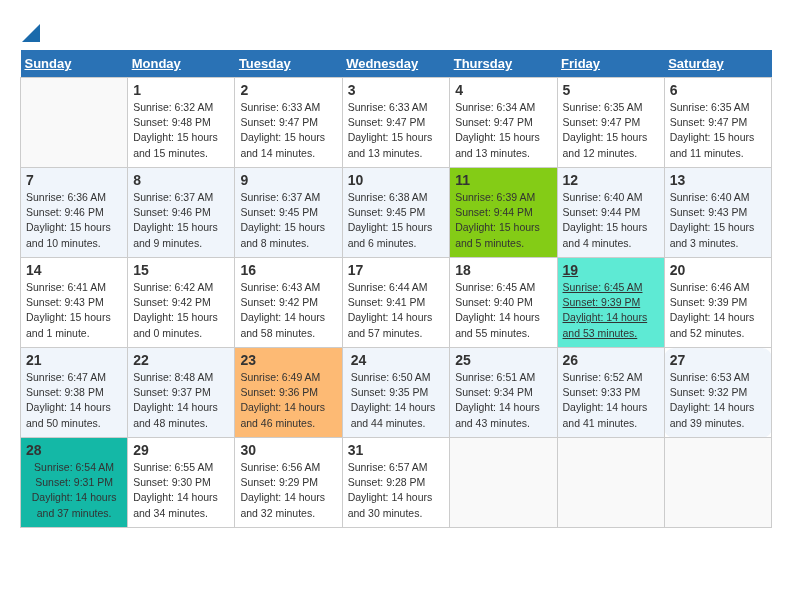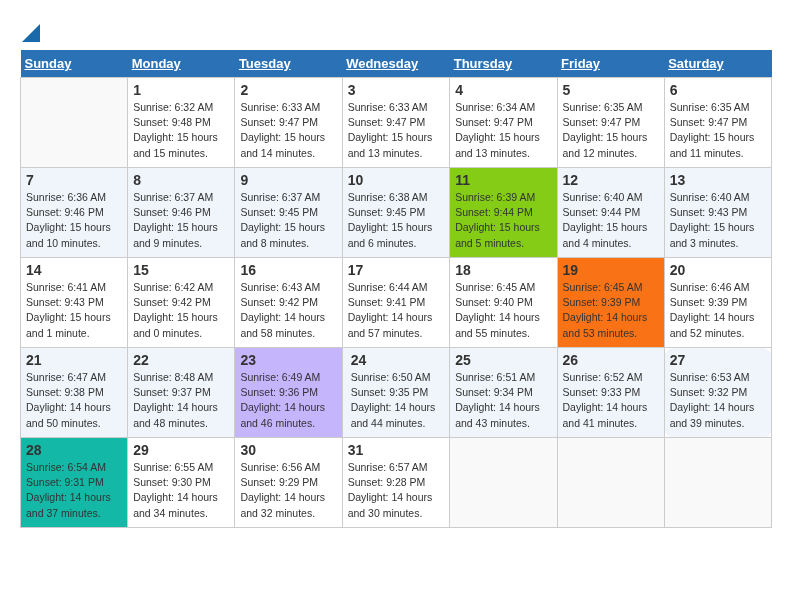--- a/index.html
+++ b/index.html
@@ -251,21 +251,21 @@
 Daylight: 14 hours
 and 57 minutes.</div>
         </td>
         <td style="background: rgb(255, 255, 255);">
           <div class="day-num">18</div>
           <div class="day-info" style="white-space: pre-line;">Sunrise: 6:45 AM
 Sunset: 9:40 PM
 Daylight: 14 hours
 and 55 minutes.</div>
         </td>
-        <td style="background: #f97316;">
+        <td style="background: #5eead4; text-decoration: underline;">
           <div class="day-num">19</div>
           <div class="day-info" style="white-space: pre-line;">Sunrise: 6:45 AM
 Sunset: 9:39 PM
 Daylight: 14 hours
 and 53 minutes.</div>
         </td>
         <td style="background: rgb(255, 255, 255);">
           <div class="day-num">20</div>
           <div class="day-info" style="white-space: pre-line;">Sunrise: 6:46 AM
 Sunset: 9:39 PM
@@ -281,21 +281,21 @@
 Daylight: 14 hours
 and 50 minutes.</div>
         </td>
         <td style="background: rgb(240, 245, 251);">
           <div class="day-num">22</div>
           <div class="day-info" style="white-space: pre-line;">Sunrise: 8:48 AM
 Sunset: 9:37 PM
 Daylight: 14 hours
 and 48 minutes.</div>
         </td>
-        <td style="background: #c4b5fd; margin-top: 20px;">
+        <td style="background: #fdba74; margin-top: 20px;">
           <div class="day-num">23</div>
           <div class="day-info" style="white-space: pre-line;">Sunrise: 6:49 AM
 Sunset: 9:36 PM
 Daylight: 14 hours
 and 46 minutes.</div>
         </td>
         <td style="background: rgb(240, 245, 251); padding-left: 8px;">
           <div class="day-num">24</div>
           <div class="day-info" style="white-space: pre-line;">Sunrise: 6:50 AM
 Sunset: 9:35 PM
@@ -320,21 +320,21 @@
           <div class="day-num">27</div>
           <div class="day-info" style="white-space: pre-line;">Sunrise: 6:53 AM
 Sunset: 9:32 PM
 Daylight: 14 hours
 and 39 minutes.</div>
         </td>
       </tr>
       <tr>
         <td style="background: #14b8a6;">
           <div class="day-num">28</div>
-          <div class="day-info" style="white-space: pre-line;">Sunrise: 6:54 AM
+          <div class="day-info" style="white-space: pre-line; text-align: center;">Sunrise: 6:54 AM
 Sunset: 9:31 PM
 Daylight: 14 hours
 and 37 minutes.</div>
         </td>
         <td style="background: rgb(255, 255, 255);">
           <div class="day-num">29</div>
           <div class="day-info" style="white-space: pre-line;">Sunrise: 6:55 AM
 Sunset: 9:30 PM
 Daylight: 14 hours
 and 34 minutes.</div>

